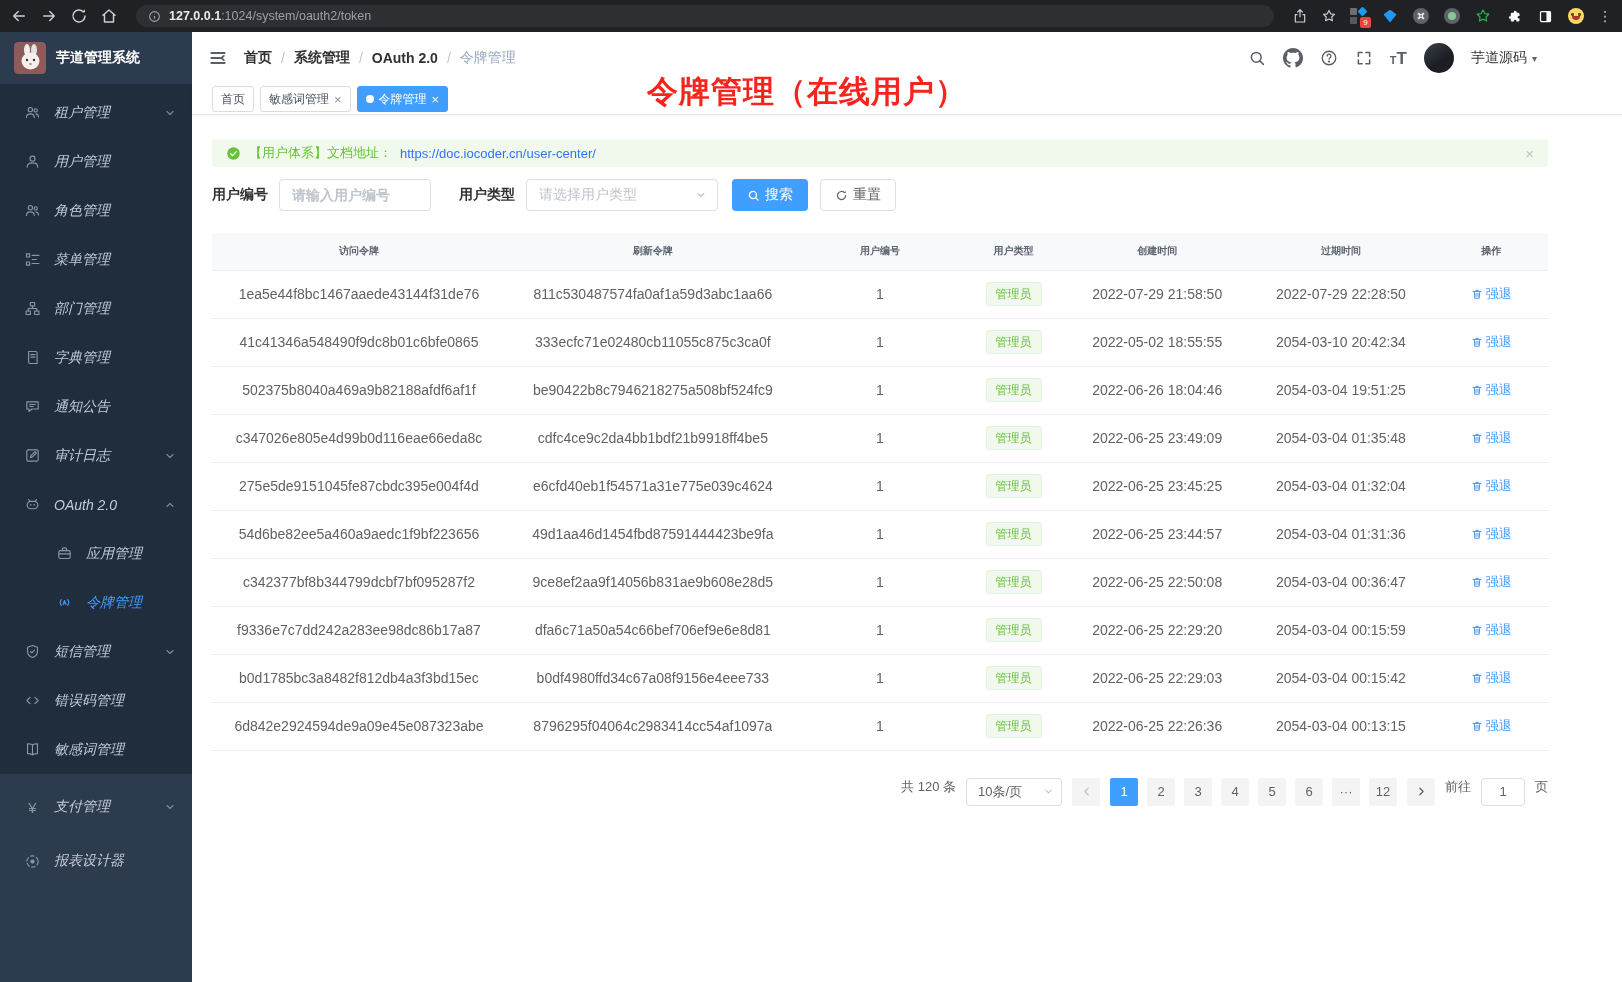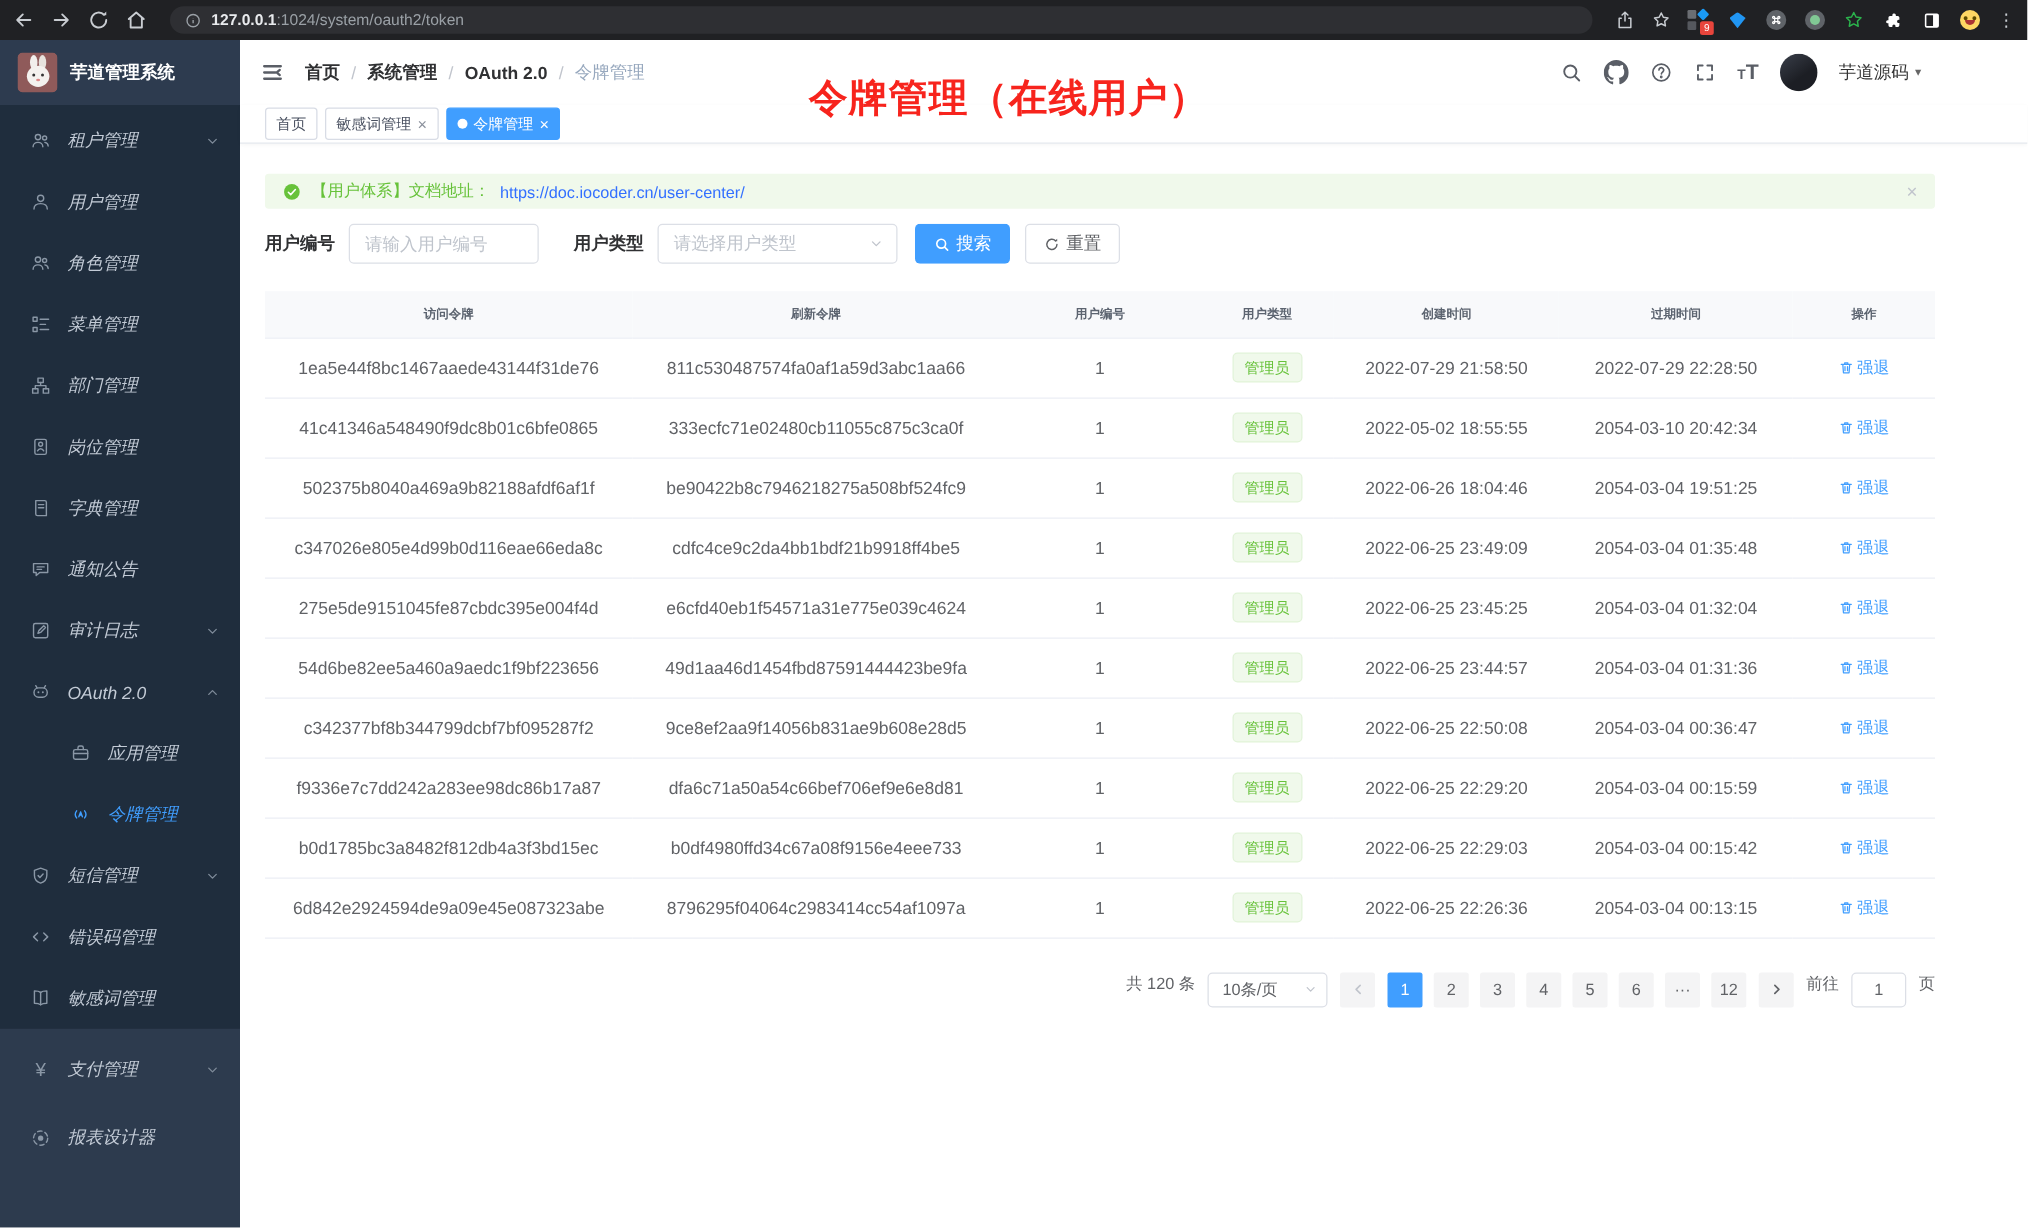--- a/index.html
+++ b/index.html
@@ -76,35 +76,35 @@
 
   .tagbar { height:31px; display:flex; align-items:center; gap:6px; padding:0 20px;
     border-bottom:1px solid #e4e7ed; box-shadow:0 1px 3px rgba(0,0,0,.04); flex:none; background:#fff; }
   .tag { height:26px; display:inline-flex; align-items:center; gap:5px; padding:0 8px; background:#fff;
     border:1px solid #d8dce5; border-radius:3px; font-size:12px; color:#495060; cursor:pointer; }
   .tag .tag-close { font-size:13px; line-height:1; color:#8b919c; }
   .tag.active { background:#409eff; border-color:#409eff; color:#fff; }
   .tag.active .tag-close { color:#fff; }
   .tag-dot { width:8px; height:8px; border-radius:50%; background:#fff; }
 
-  .annotation { position:absolute; left:455px; top:26px; font-size:31px; font-weight:700;
+  .annotation { position:absolute; left:455px; top:39px; font-size:31px; font-weight:700;
     color:#f7241d; letter-spacing:1px; white-space:nowrap; z-index:5; }
 
   .content { padding:24px 74px 0 20px; }
 
   .alert { height:28px; display:flex; align-items:center; gap:8px; background:#f0f9eb; border-radius:3px;
     padding:0 14px; font-size:13px; color:#67c23a; }
   .alert .check-ic { width:15px; height:15px; flex:none; }
   .alert-link { color:#3370ff; cursor:pointer; text-decoration:none; }
   .alert-close { margin-left:auto; color:#c0c4cc; font-size:15px; cursor:pointer; }
 
   .filters { display:flex; align-items:center; margin-top:12px; }
   .f-label { font-size:14px; font-weight:700; color:#303133; white-space:nowrap; }
   .f-input { width:152px; height:32px; border:1px solid #dcdfe6; border-radius:4px; padding:0 12px;
-    font-size:14px; color:#606266; margin-left:11px; outline:none; font-family:inherit; }
+    font-size:14px; color:#606266; margin-left:11px; outline:none; font-family:inherit;font-weight:bold; }
   .f-input::placeholder { color:#bfc4cc; }
   .f-select { width:192px; height:32px; border:1px solid #dcdfe6; border-radius:4px; padding:0 10px 0 12px;
     margin-left:11px; display:flex; align-items:center; justify-content:space-between; cursor:pointer; }
   .f-select .ph { font-size:14px; color:#bfc4cc; }
   .f-select .chev { color:#c0c4cc; }
   .gap-lg { width:28px; }
   .btn { height:32px; padding:0 14px; border-radius:4px; font-size:14px; display:inline-flex;
     align-items:center; gap:5px; cursor:pointer; border:1px solid transparent; }
   .btn .b-ic { width:13px; height:13px; }
   .btn-primary { background:#409eff; color:#fff; margin-left:14px;text-align:right; }
@@ -274,28 +274,20 @@
           <svg class="ic" viewBox="0 0 24 24" fill="none" stroke="currentColor" stroke-width="1.6" stroke-linecap="round" stroke-linejoin="round">
             <rect x="9" y="3.5" width="6" height="5"></rect>
             <rect x="3" y="15.5" width="6" height="5"></rect>
             <rect x="15" y="15.5" width="6" height="5"></rect>
             <path d="M12 8.5V12M6 15.5V12h12v3.5"></path>
           </svg>
           <span class="mi-label">部门管理</span>
         </div>
         <div class="menu-item">
           <svg class="ic" viewBox="0 0 24 24" fill="none" stroke="currentColor" stroke-width="1.6" stroke-linecap="round" stroke-linejoin="round">
-            <rect x="5.5" y="3.5" width="13" height="17" rx="2"></rect>
-            <circle cx="12" cy="9" r="2.2"></circle>
-            <path d="M8.5 16.5c.8-1.6 2-2.4 3.5-2.4s2.7.8 3.5 2.4"></path>
-          </svg>
-          <span class="mi-label">岗位管理</span>
-        </div>
-        <div class="menu-item">
-          <svg class="ic" viewBox="0 0 24 24" fill="none" stroke="currentColor" stroke-width="1.6" stroke-linecap="round" stroke-linejoin="round">
             <path d="M6.5 3.5h10a2 2 0 012 2v15h-10a2 2 0 01-2-2v-15z"></path>
             <path d="M9.5 8h6M9.5 11.5h6"></path>
           </svg>
           <span class="mi-label">字典管理</span>
         </div>
         <div class="menu-item">
           <svg class="ic" viewBox="0 0 24 24" fill="none" stroke="currentColor" stroke-width="1.6" stroke-linecap="round" stroke-linejoin="round">
             <path d="M4 5.5h16v10h-9l-4 3.5v-3.5H4z"></path>
             <path d="M8 9.2h8M8 12h5"></path>
           </svg>

